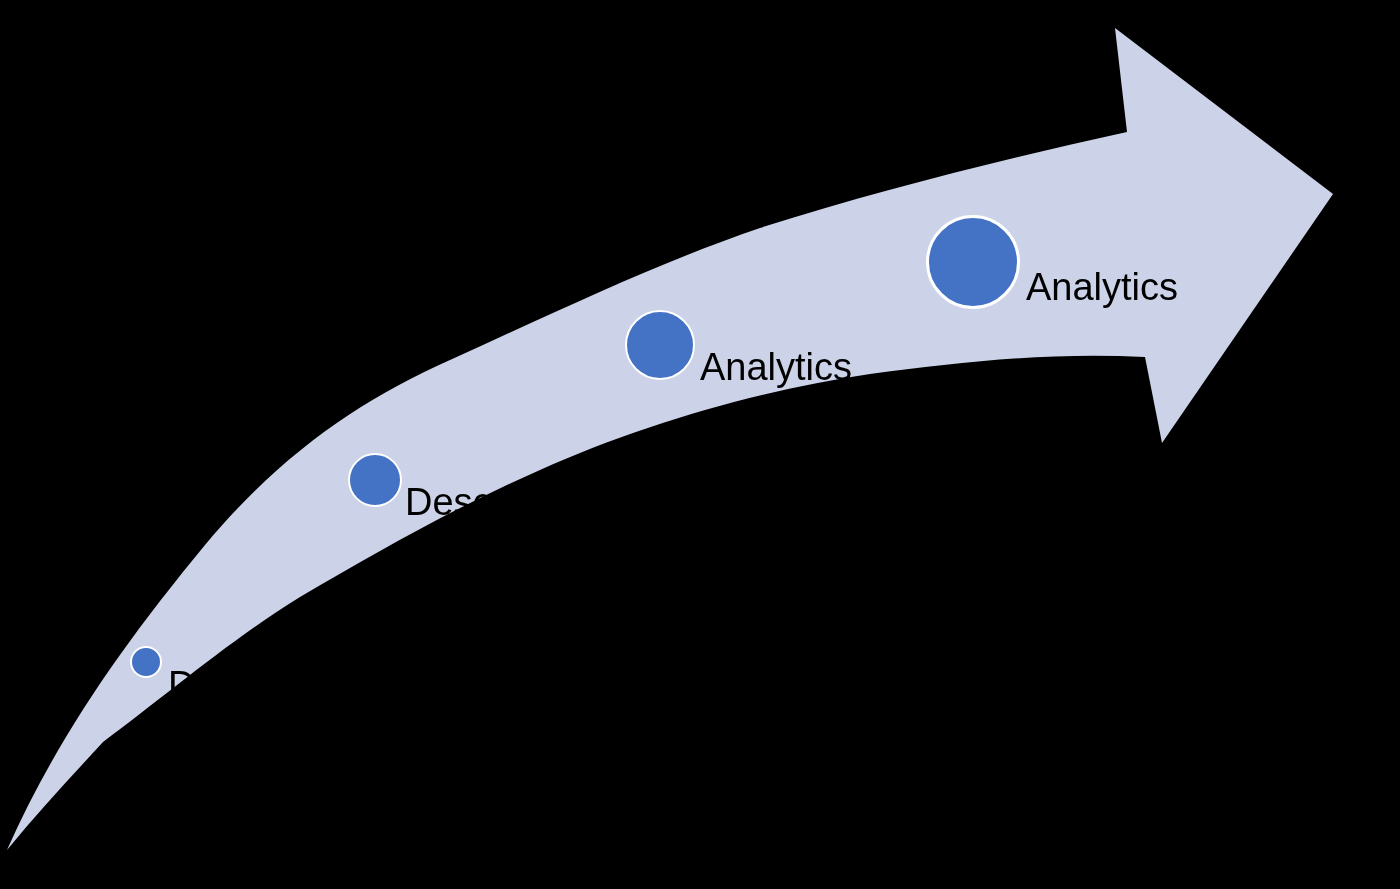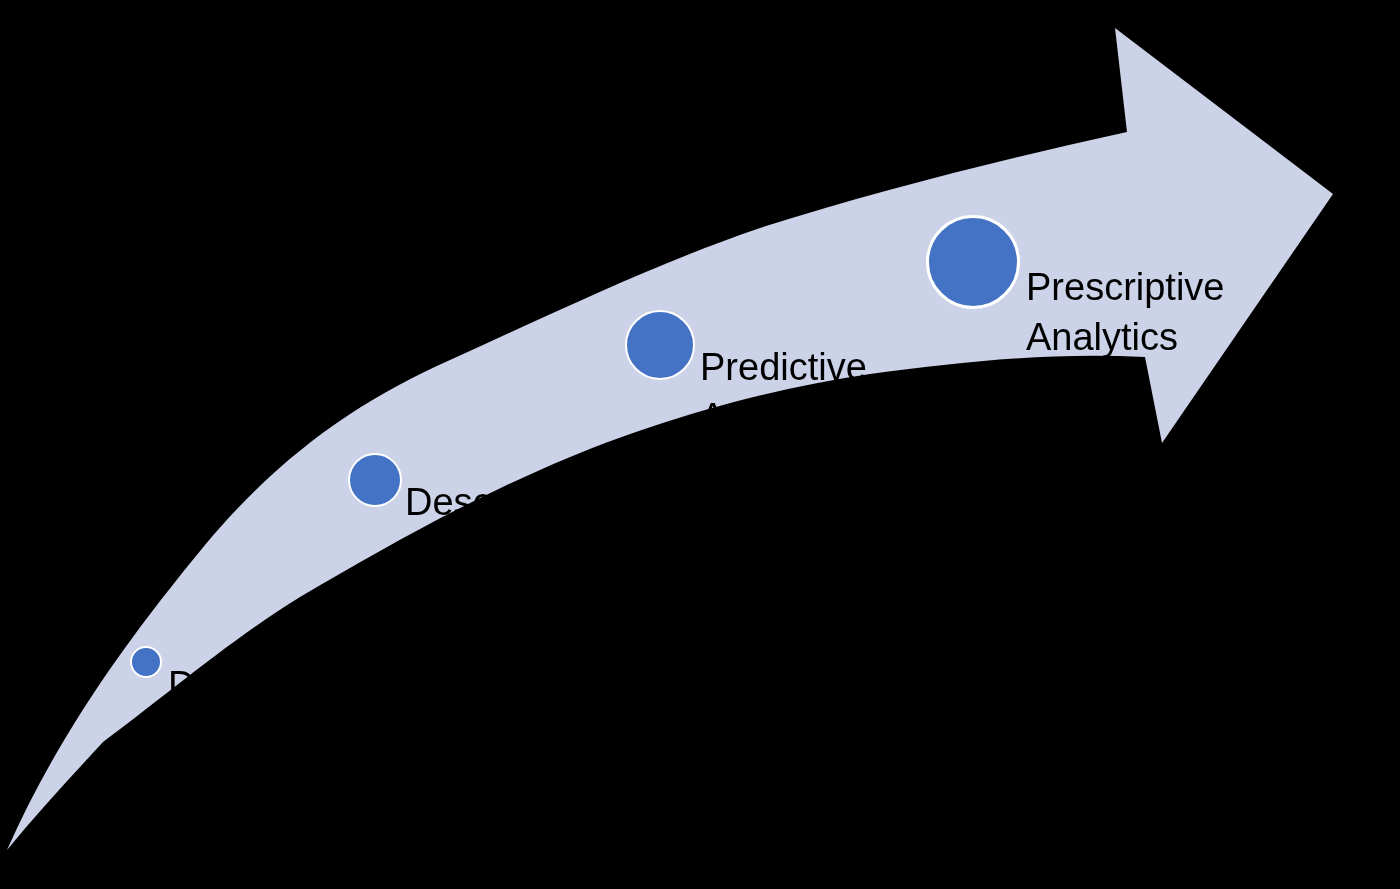--- a/index.html
+++ b/index.html
@@ -80,24 +80,22 @@
     <span>Descriptive</span>
     <span>Analytics</span>
   </div>
 
   <div class="label l1">
     <span>Descriptive</span>
     <span>Analytics</span>
   </div>
 
   <div class="label l2">
-    <span>Predictive</span>
     <span>Analytics</span>
   </div>
 
   <div class="label l3">
-    <span>Prescriptive</span>
     <span>Analytics</span>
   </div>
 
   <div class="label frag">ou</div>
 
 </div>
 
 </body></html>

